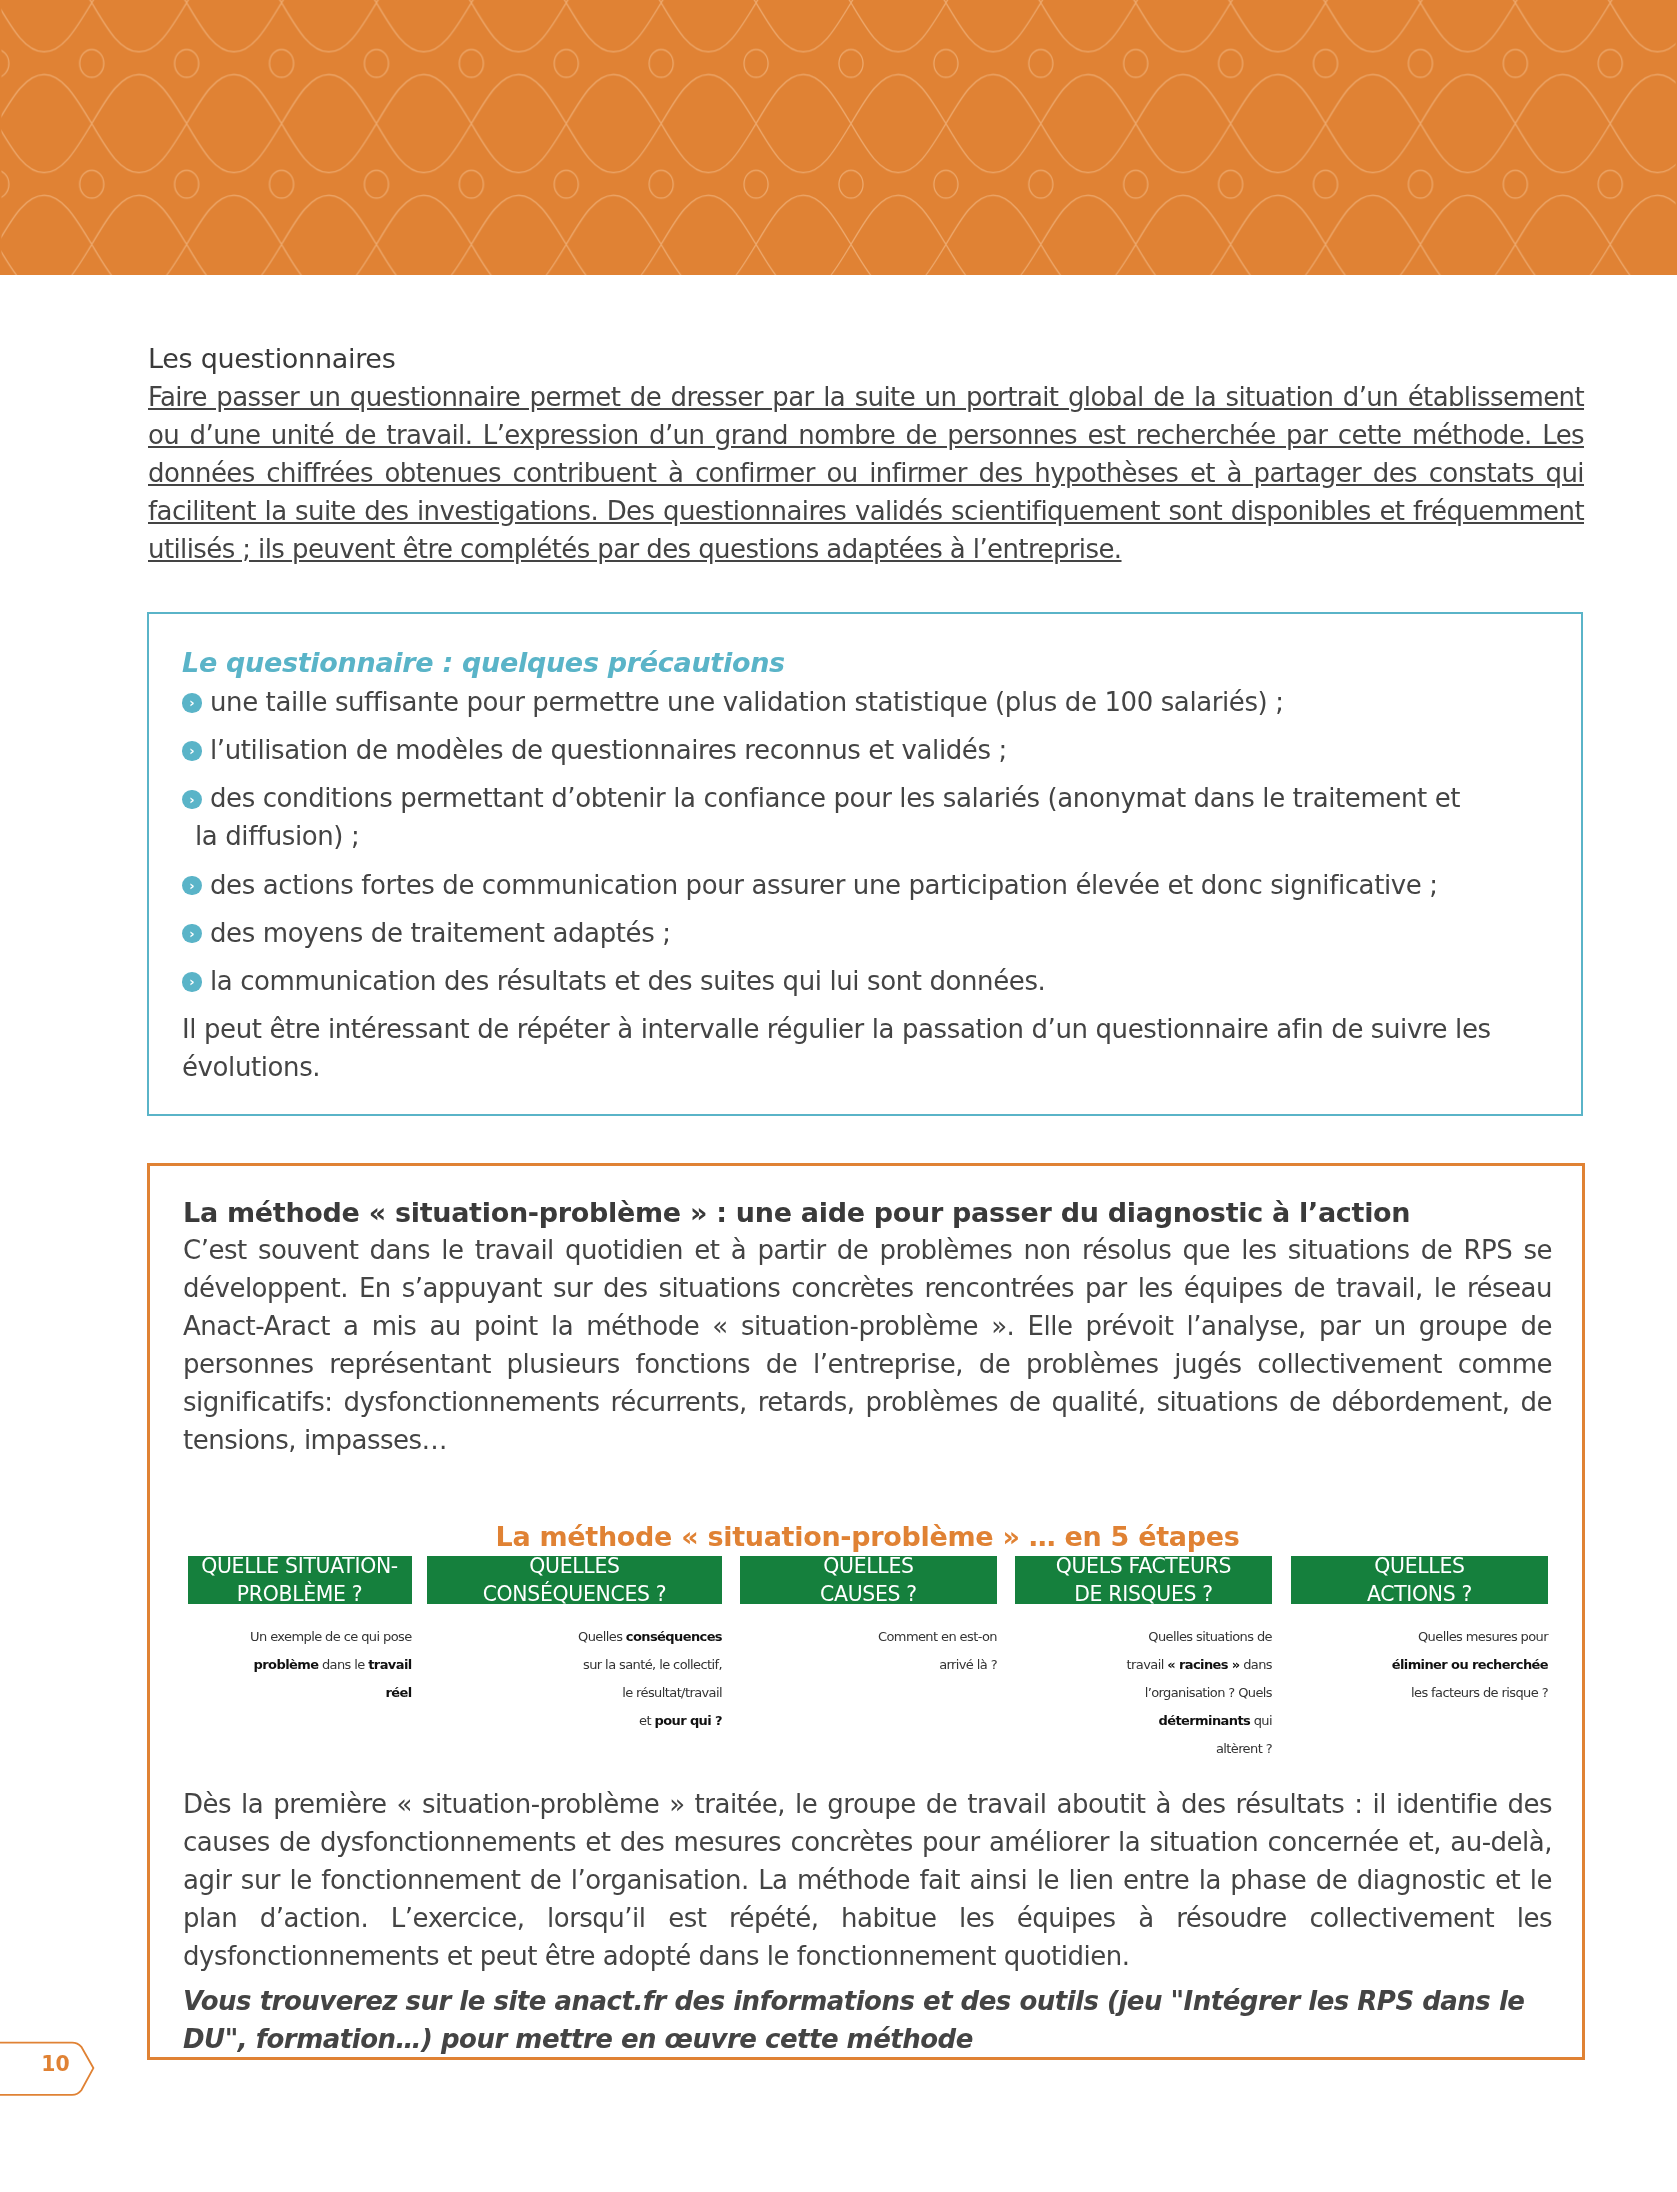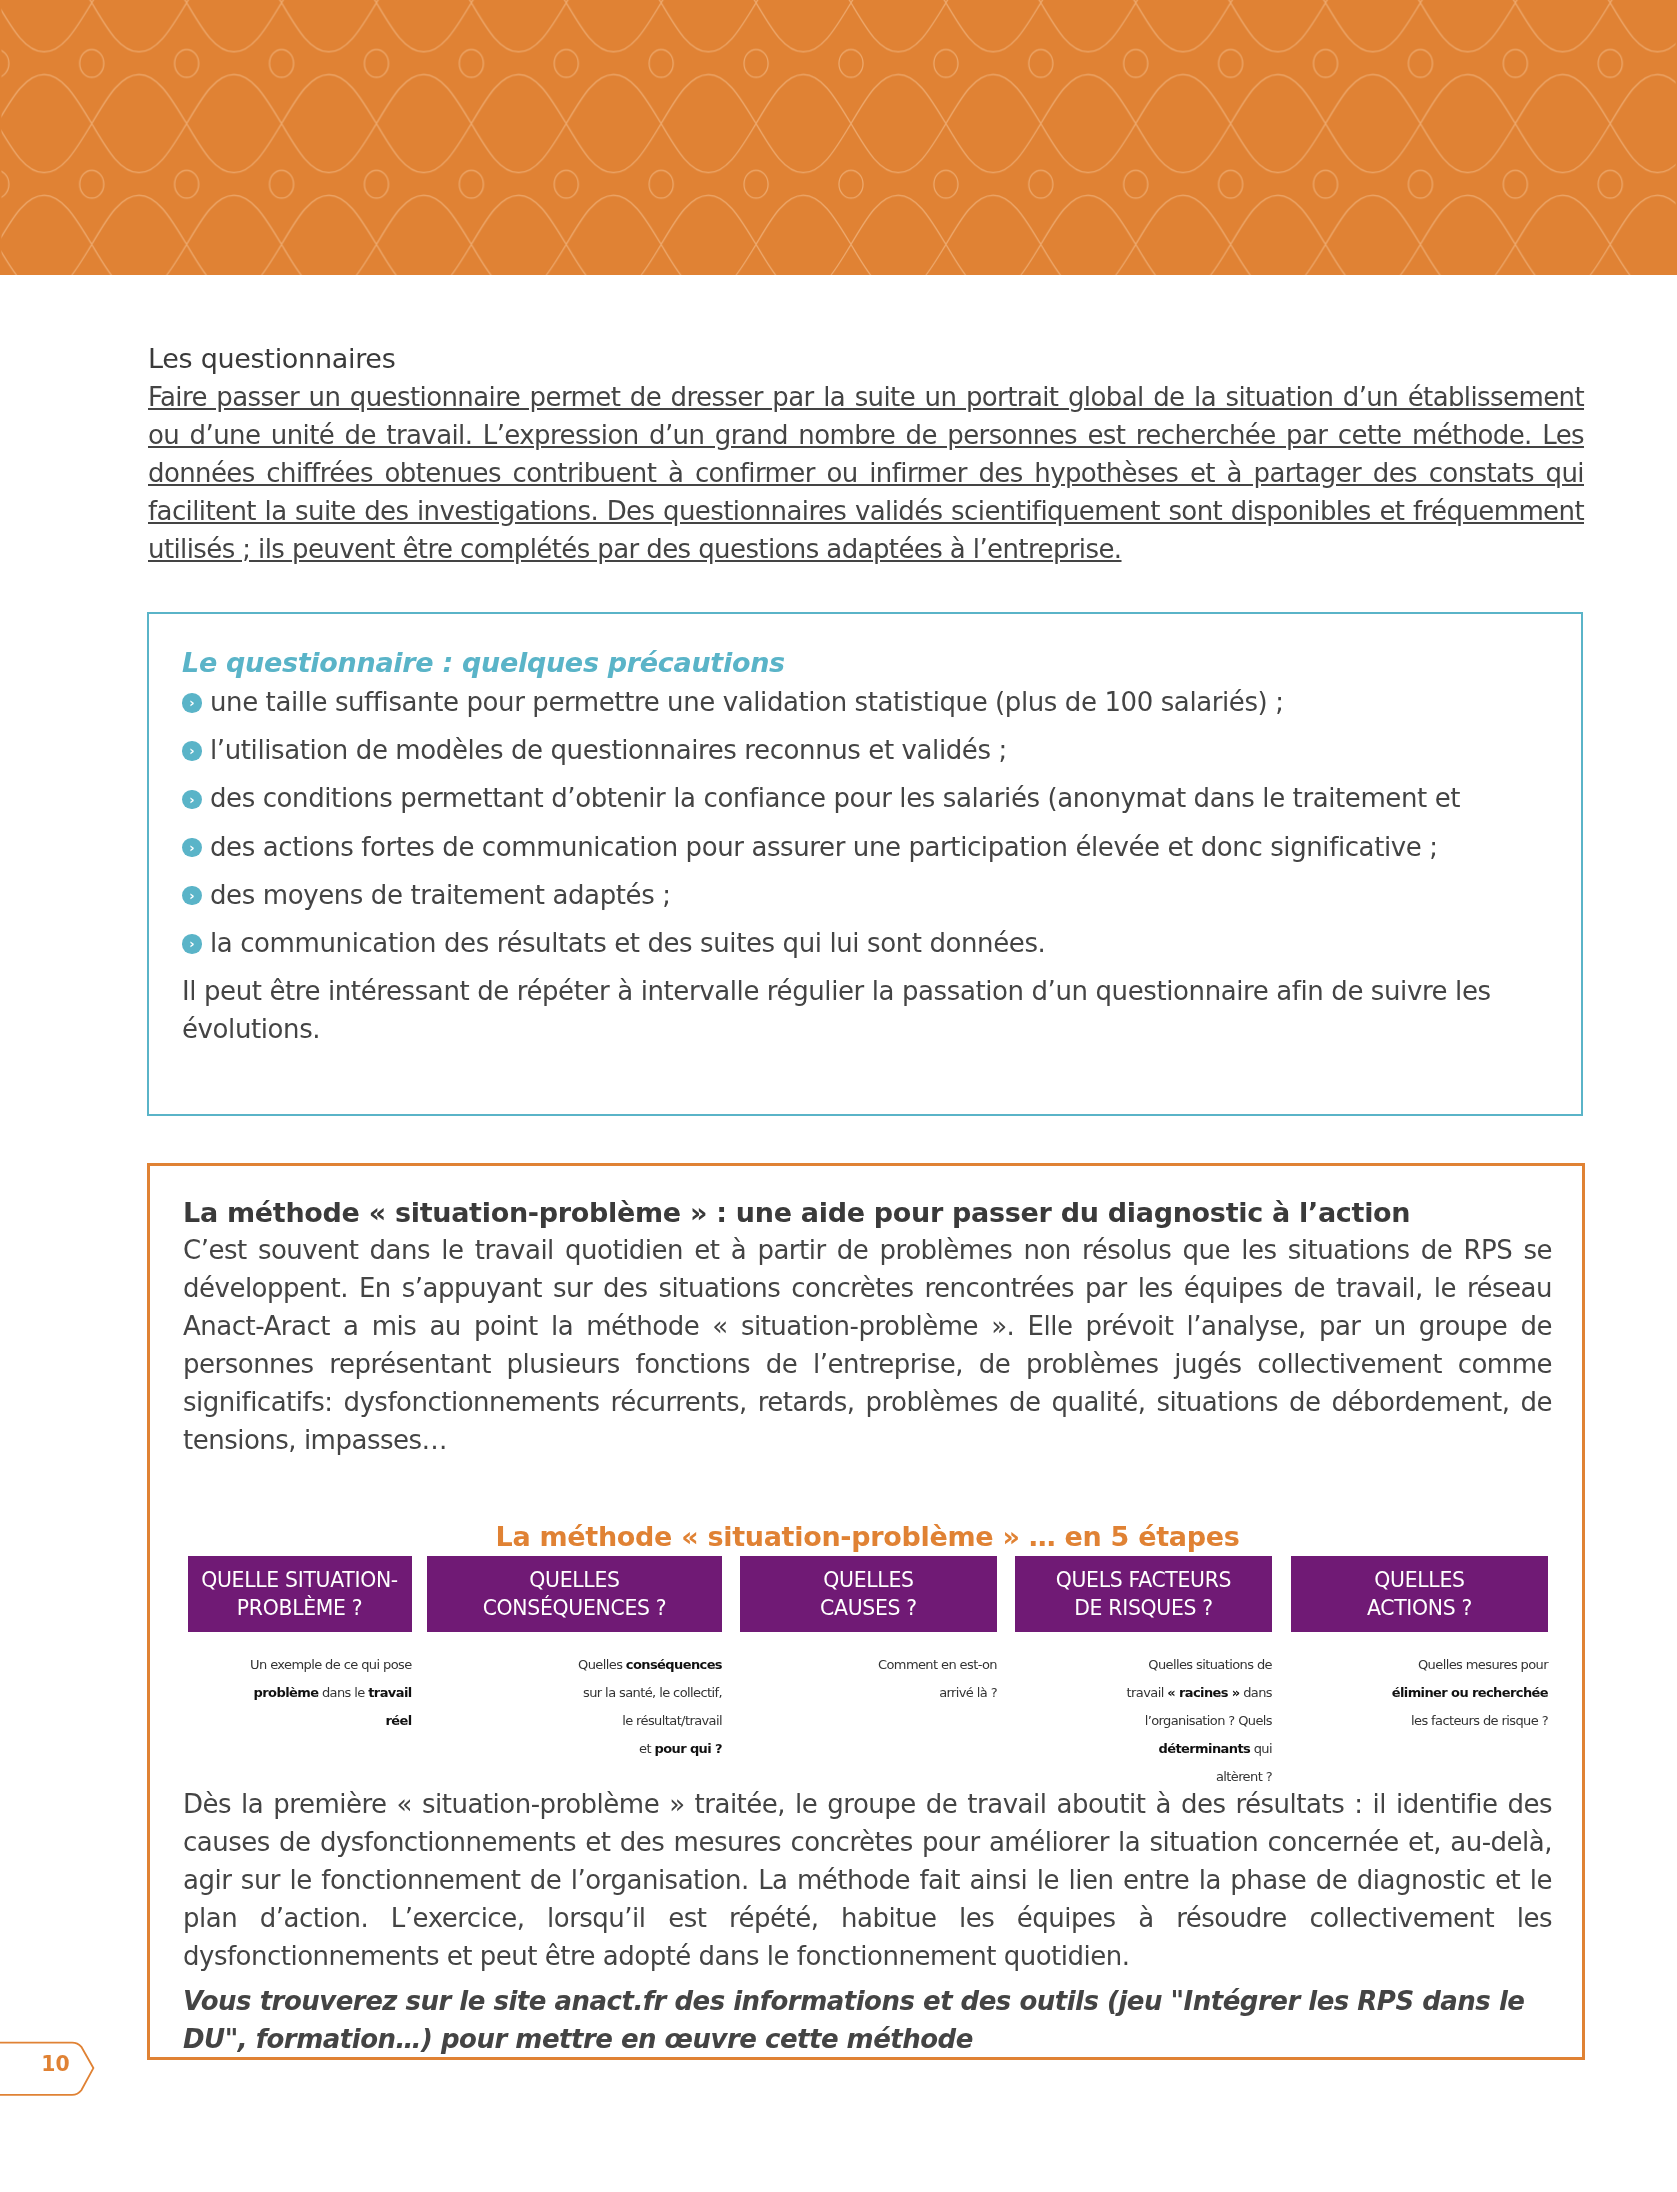--- a/index.html
+++ b/index.html
@@ -25,22 +25,22 @@
 
   .orange-box { position:absolute; left:147px; top:1163px; width:1432px; height:891px;
                 border:3.7px solid #e08234; box-sizing:content-box; }
   .orange-inner { position:absolute; left:33px; top:28px; width:1369px; }
   .or-title { font-weight:bold; font-size:27px; line-height:37px; color:#3a3a3a; letter-spacing:-0.3px; }
   .or-para { font-size:26px; line-height:38px; text-align:justify; color:#444; letter-spacing:-0.5px; }
 
   .steps-title { position:absolute; top:327px; left:0; width:1369px; text-align:center;
                  font-weight:bold; font-size:27px; color:#e08234; letter-spacing:-0.3px; }
   .step { position:absolute; top:362px; }
-  .step-head { background:#701a75; color:#fff; font-size:20.4px; line-height:28px; text-align:center;
-               height:76px; display:flex; align-items:center; justify-content:center; letter-spacing:-0.3px; }
+  .step-head { background:#15803d; color:#fff; font-size:20.4px; line-height:28px; text-align:center;
+               height:48px; display:flex; align-items:center; justify-content:center; letter-spacing:-0.3px; }
   .step-desc { margin-top:18.6px; text-align:right; font-size:13px; line-height:28px; color:#333; letter-spacing:-0.6px; }
   .step-desc b { color:#111;margin-top:35px; }
 
   .or-final { position:absolute; top:591px; left:0; width:1369px; }
   .or-italic { font-style:italic; font-weight:bold; font-size:26px; line-height:38px; color:#444; margin-top:7.4px; letter-spacing:-0.5px; }
 
   .page-tab { position:absolute; left:0; top:2041px; width:98px; height:56px; }
   .page-tab svg { position:absolute; left:0; top:0; }
   .page-num { position:absolute; left:37px; top:11px; width:37px; text-align:center; font-weight:bold;
               font-size:20.4px; color:#e08234; }
@@ -76,20 +76,21 @@
         <span class="bullet-icon">›</span>
         <span>une taille suffisante pour permettre une validation statistique (plus de 100 salariés) ;</span>
       </li>
       <li class="bullet-item">
         <span class="bullet-icon">›</span>
         <span>l’utilisation de modèles de questionnaires reconnus et validés ;</span>
       </li>
       <li class="bullet-item multi">
         <span class="bullet-icon">›</span>
         <span>des conditions permettant d’obtenir la confiance pour les salariés (anonymat dans le traitement et</span>
+        <span class="cont">la diffusion) ;</span>
       </li>
       <li class="bullet-item">
         <span class="bullet-icon">›</span>
         <span>des actions fortes de communication pour assurer une participation élevée et donc significative ;</span>
       </li>
       <li class="bullet-item">
         <span class="bullet-icon">›</span>
         <span>des moyens de traitement adaptés ;</span>
       </li>
       <li class="bullet-item">

